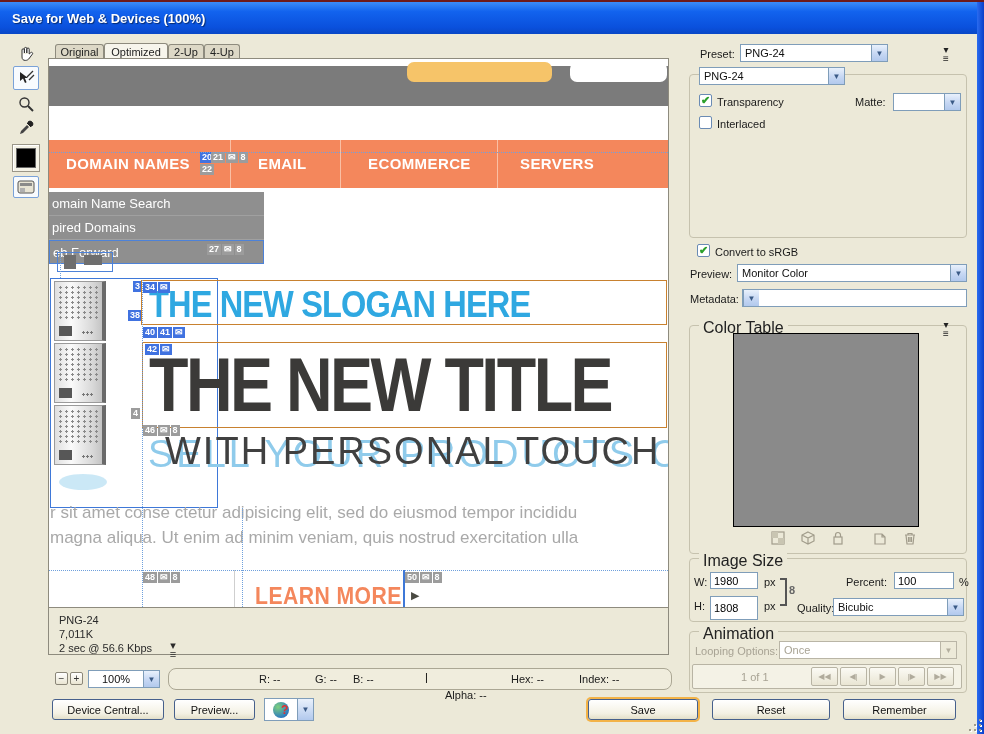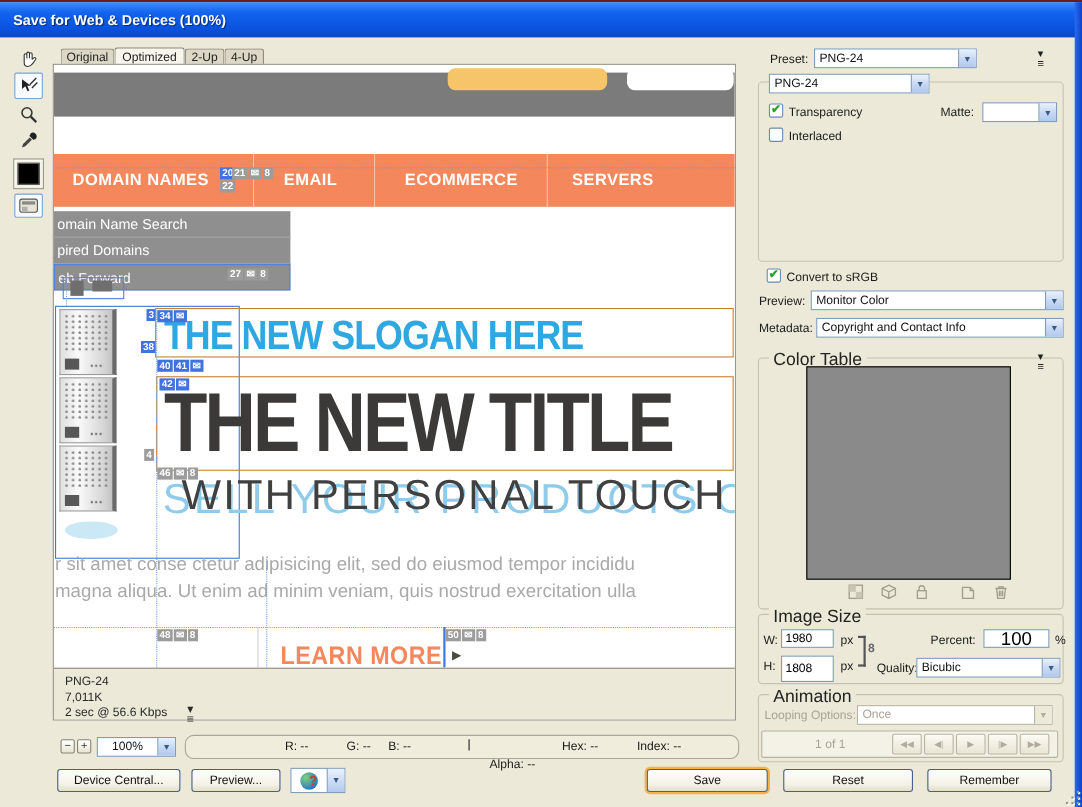--- a/index.html
+++ b/index.html
@@ -364,21 +364,20 @@
 
 <div class="chk" style="left:697px; top:244px;"><span>✔</span></div>
 <span class="lbl" style="left:715px; top:246px;">Convert to sRGB</span>
 <span class="lbl" style="left:690px; top:268px;">Preview:</span>
 <div class="combo" style="left:737px; top:264px; width:230px;">
   <span class="txt">Monitor Color</span>
   <span class="btn">▼</span>
 </div>
 <span class="lbl" style="left:690px; top:293px;">Metadata:</span>
 <div class="combo" style="left:742px; top:289px; width:225px;">
-  <span class="txt">Copyright and Contact Info</span>
   <span class="btn">▼</span>
 </div>
 
 <div class="grp" style="left:689px; top:325px; width:278px; height:229px;">
   <span class="grp-label">Color Table</span>
 </div>
 <div class="flyout" style="left:938px; top:320px; white-space:pre-line;">▾
 ≡</div>
 <div class="abs" style="left:733px; top:333px; width:186px; height:194px; background:#8A8A8A; border:1px solid #000;"></div>
 <div class="ctbl-icons">
@@ -407,21 +406,21 @@
 </div>
 <span class="lbl" style="left:694px; top:576px;">W:</span>
 <input class="abs" style="left: 710px; top: 572px; width: 48px; height: 17px; border: 1px solid rgb(127, 157, 185); font-size: 11px; padding: 0px 3px; font-family: inherit;" value="1980">
 <span class="lbl" style="left:764px; top:576px;">px</span>
 <span class="lbl" style="left:694px; top:600px;">H:</span>
 <input class="abs" style="left: 710px; top: 596px; width: 48px; height: 17px; border: 1px solid rgb(127, 157, 185); font-size: 11px; padding: 11px 3px; font-family: inherit;" value="1808">
 <span class="lbl" style="left:764px; top:600px;">px</span>
 <div class="abs" style="left:780px; top:578px; width:7px; height:28px; border-right:2px solid #555; border-top:2px solid #555; border-bottom:2px solid #555;"></div>
 <span class="lbl" style="left:789px; top:584px; color:#666; font-weight:bold;">8</span>
 <span class="lbl" style="left:846px; top:576px;">Percent:</span>
-<input class="abs" style="left: 894px; top: 572px; width: 60px; height: 17px; border: 1px solid rgb(127, 157, 185); font-size: 17px; padding: 0px 3px; font-family: inherit; text-align: center;" value="100">
+<input class="abs" style="left: 894px; top: 572px; width: 60px; height: 17px; border: 1px solid rgb(127, 157, 185); font-size: 11px; padding: 0px 3px; font-family: inherit;" value="100">
 <span class="lbl" style="left:959px; top:576px;">%</span>
 <span class="lbl" style="left:797px; top:602px;">Quality:</span>
 <div class="combo" style="left:833px; top:598px; width:131px;">
   <span class="txt">Bicubic</span>
   <span class="btn">▼</span>
 </div>
 
 <div class="grp" style="left:689px; top:631px; width:278px; height:62px;">
   <span class="grp-label">Animation</span>
 </div>

